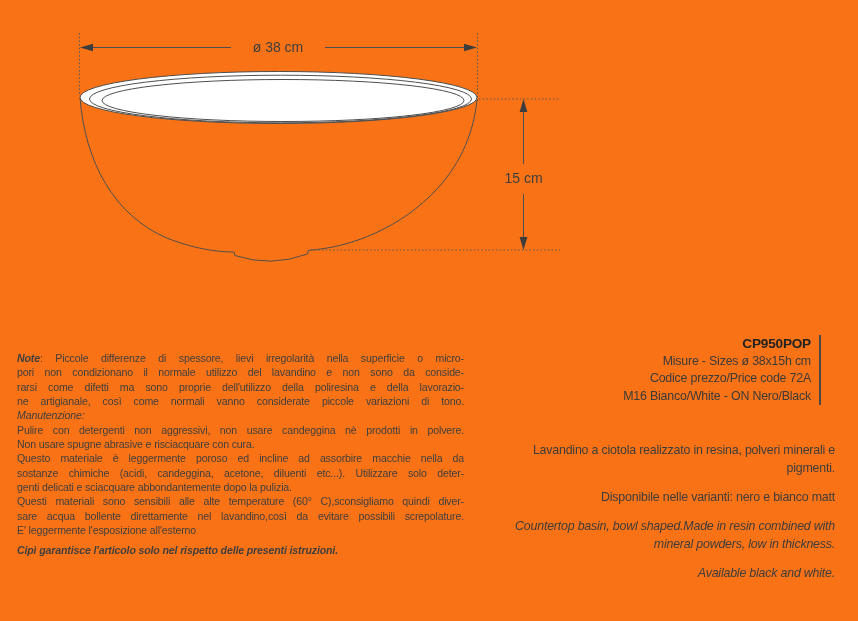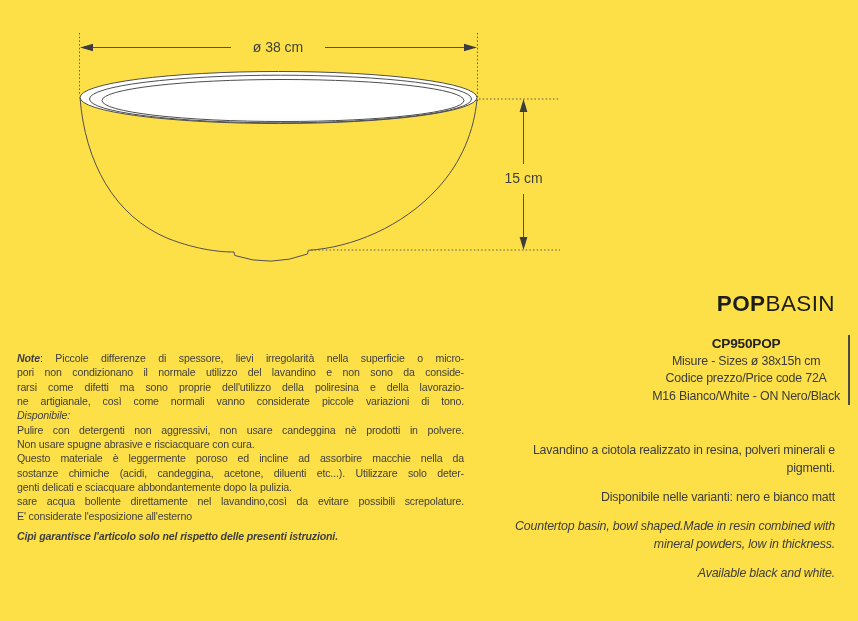--- a/index.html
+++ b/index.html
@@ -1,37 +1,37 @@
 <!DOCTYPE html>
 <html><head>
 <meta charset="utf-8">
 <style>
   html,body { margin:0; padding:0; background:#fff; }
   .page {
-    position:relative; width:858px; height:621px; background:#fde047;
+    position:relative; width:858px; height:621px; background:#f97316;
     font-family:"Liberation Sans", sans-serif; color:#3d3d3d; overflow:hidden;
   }
 
   
   .drawing { position:absolute; left:0; top:0; }
   .drawing .s   { fill:none; stroke:#4f4f4f; stroke-width:1; }
   .drawing .sw  { fill:#ffffff; stroke:#4f4f4f; stroke-width:1; }
   .drawing .dot { fill:none; stroke:#5a5a5a; stroke-width:1; stroke-dasharray:1.5 2.2; }
   .drawing .f   { fill:#3d3d3d; stroke:none; }
   .drawing text { font-family:"Liberation Sans", sans-serif; font-size:14px; fill:#3f3f3f; }
 
   
   .series-title {
     position:absolute; top:291px; right:23px;
     font-size:22.5px; color:#1d1d1b; letter-spacing:0.4px; white-space:nowrap;
   }
   .series-title .b { font-weight:bold; }
 
   .info {
-    position:absolute; top:335px; right:8px; text-align:center;
+    position:absolute; top:335px; right:37px; text-align:right;
     border-right:2px solid #4a4a4a; padding-right:8px;
     font-size:12.4px; line-height:17.6px; letter-spacing:-0.2px;
     color:#3b3b3b; white-space:nowrap;
   }
   .info .code { font-weight:bold; font-size:13.6px; color:#222; }
 
   
   .notes {
     position:absolute; left:17px; top:351px; width:447px;
     font-size:10.6px; line-height:14.35px; letter-spacing:-0.15px; color:#3f3f3f;
@@ -81,42 +81,42 @@
 
     <line class="dot" x1="479" y1="99" x2="560" y2="99"></line>
     <line class="dot" x1="311" y1="250" x2="560" y2="250"></line>
     <line class="s" x1="523.5" y1="110" x2="523.5" y2="164"></line>
     <line class="s" x1="523.5" y1="194" x2="523.5" y2="239"></line>
     <polygon class="f" points="523.5,99 519.6,112 527.4,112"></polygon>
     <polygon class="f" points="523.5,250 519.6,237 527.4,237"></polygon>
     <text x="523.5" y="183" text-anchor="middle">15 cm</text>
   </svg>
 
-  <div class="series-title"><span class="b">POP</span><span>BASIN</span></div>
 
   <div class="info">
     <div class="code">CP950POP</div>
     <div>Misure - Sizes ø 38x15h cm</div>
     <div>Codice prezzo/Price code 72A</div>
     <div>M16 Bianco/White - ON Nero/Black</div>
   </div>
 
   <div class="notes">
     <div class="ln j"><span class="bi">Note</span><span>: Piccole differenze di spessore, lievi irregolarità nella superficie o micro-</span></div>
     <div class="ln j">pori non condizionano il normale utilizzo del lavandino e non sono da conside-</div>
     <div class="ln j">rarsi come difetti ma sono proprie dell'utilizzo della poliresina e della lavorazio-</div>
     <div class="ln j">ne artigianale, così come normali vanno considerate piccole variazioni di tono.</div>
-    <div class="ln it">Disponibile:</div>
+    <div class="ln it">Manutenzione:</div>
     <div class="ln j">Pulire con detergenti non aggressivi, non usare candeggina nè prodotti in polvere.</div>
     <div class="ln">Non usare spugne abrasive e risciacquare con cura.</div>
     <div class="ln j">Questo materiale è leggermente poroso ed incline ad assorbire macchie nella da</div>
     <div class="ln j">sostanze chimiche (acidi, candeggina, acetone, diluenti etc...). Utilizzare solo deter-</div>
     <div class="ln">genti delicati e sciacquare abbondantemente dopo la pulizia.</div>
+    <div class="ln j">Questi materiali sono sensibili alle alte temperature (60° C),sconsigliamo quindi diver-</div>
     <div class="ln j">sare acqua bollente direttamente nel lavandino,così da evitare possibili screpolature.</div>
-    <div class="ln">E' considerate l'esposizione all'esterno</div>
+    <div class="ln">E' leggermente l'esposizione all'esterno</div>
     <div class="ln guarantee">Cipì garantisce l'articolo solo nel rispetto delle presenti istruzioni.</div>
   </div>
 
   <div class="desc">
     <div class="para">
       <div>Lavandino a ciotola realizzato in resina, polveri minerali e</div>
       <div>pigmenti.</div>
     </div>
     <div class="para">
       <div>Disponibile nelle varianti: nero e bianco matt</div>

